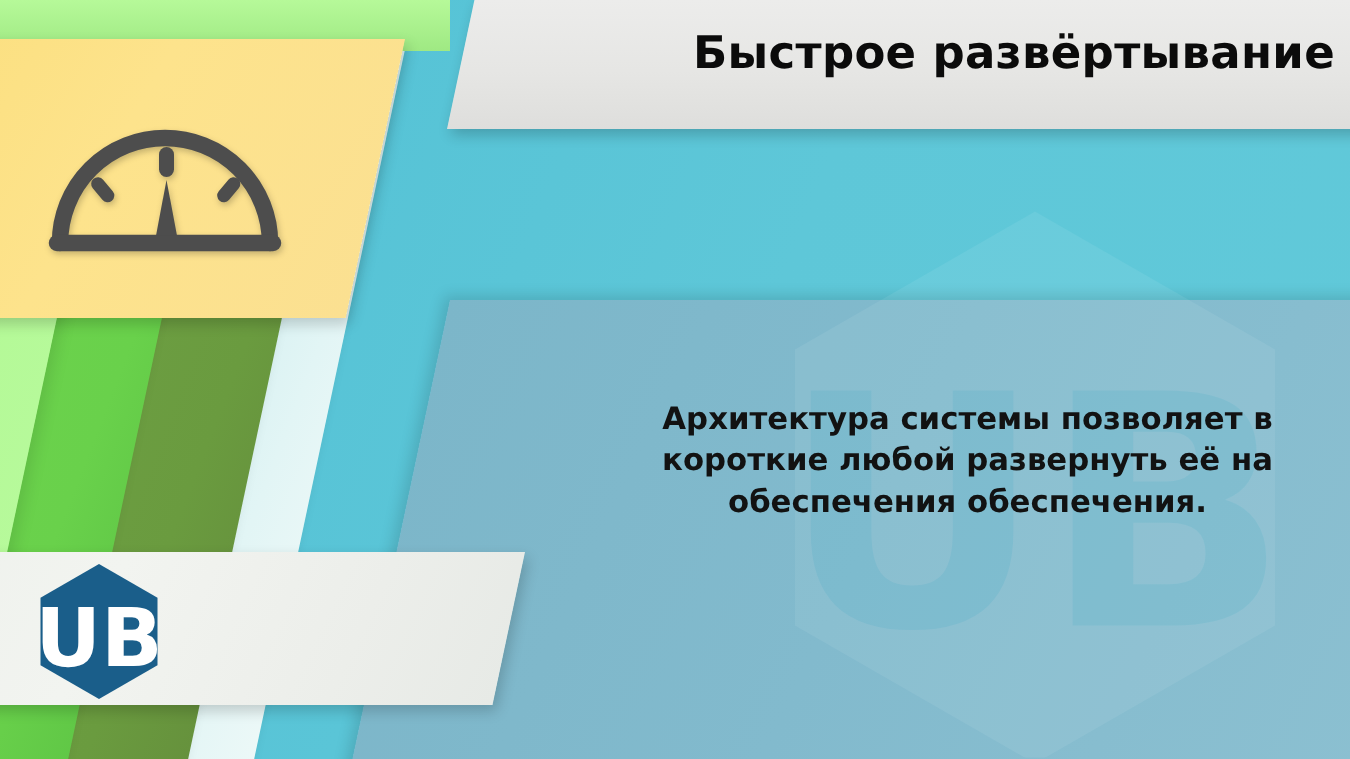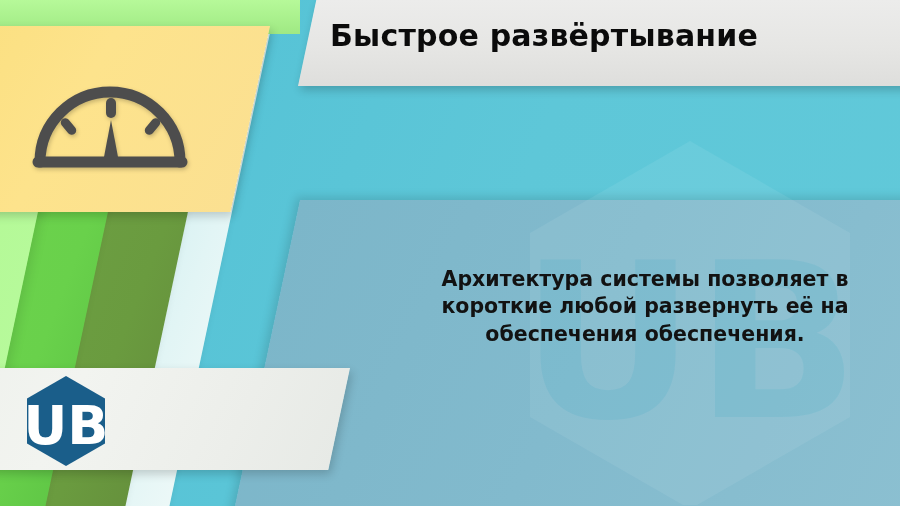--- a/index.html
+++ b/index.html
@@ -136,21 +136,21 @@
     transform: skewX(-12deg);
     transform-origin: bottom left;
     background: linear-gradient(180deg,#ececeb 0%, #e6e6e4 55%, #dededc 100%);
     box-shadow: 3px 4px 9px rgba(0,0,0,0.20);
   }
   #title-text {
     position: absolute;
     left: 330px;
     top: 18px;
     width: 560px;
-    text-align: left;
+    text-align: right;
     font-size: 30px;
     font-weight: bold;
     color: #0b0b0b;
     letter-spacing: 0.2px;
     white-space: nowrap;
   }
 
   
   #body-text {
     position: absolute;

